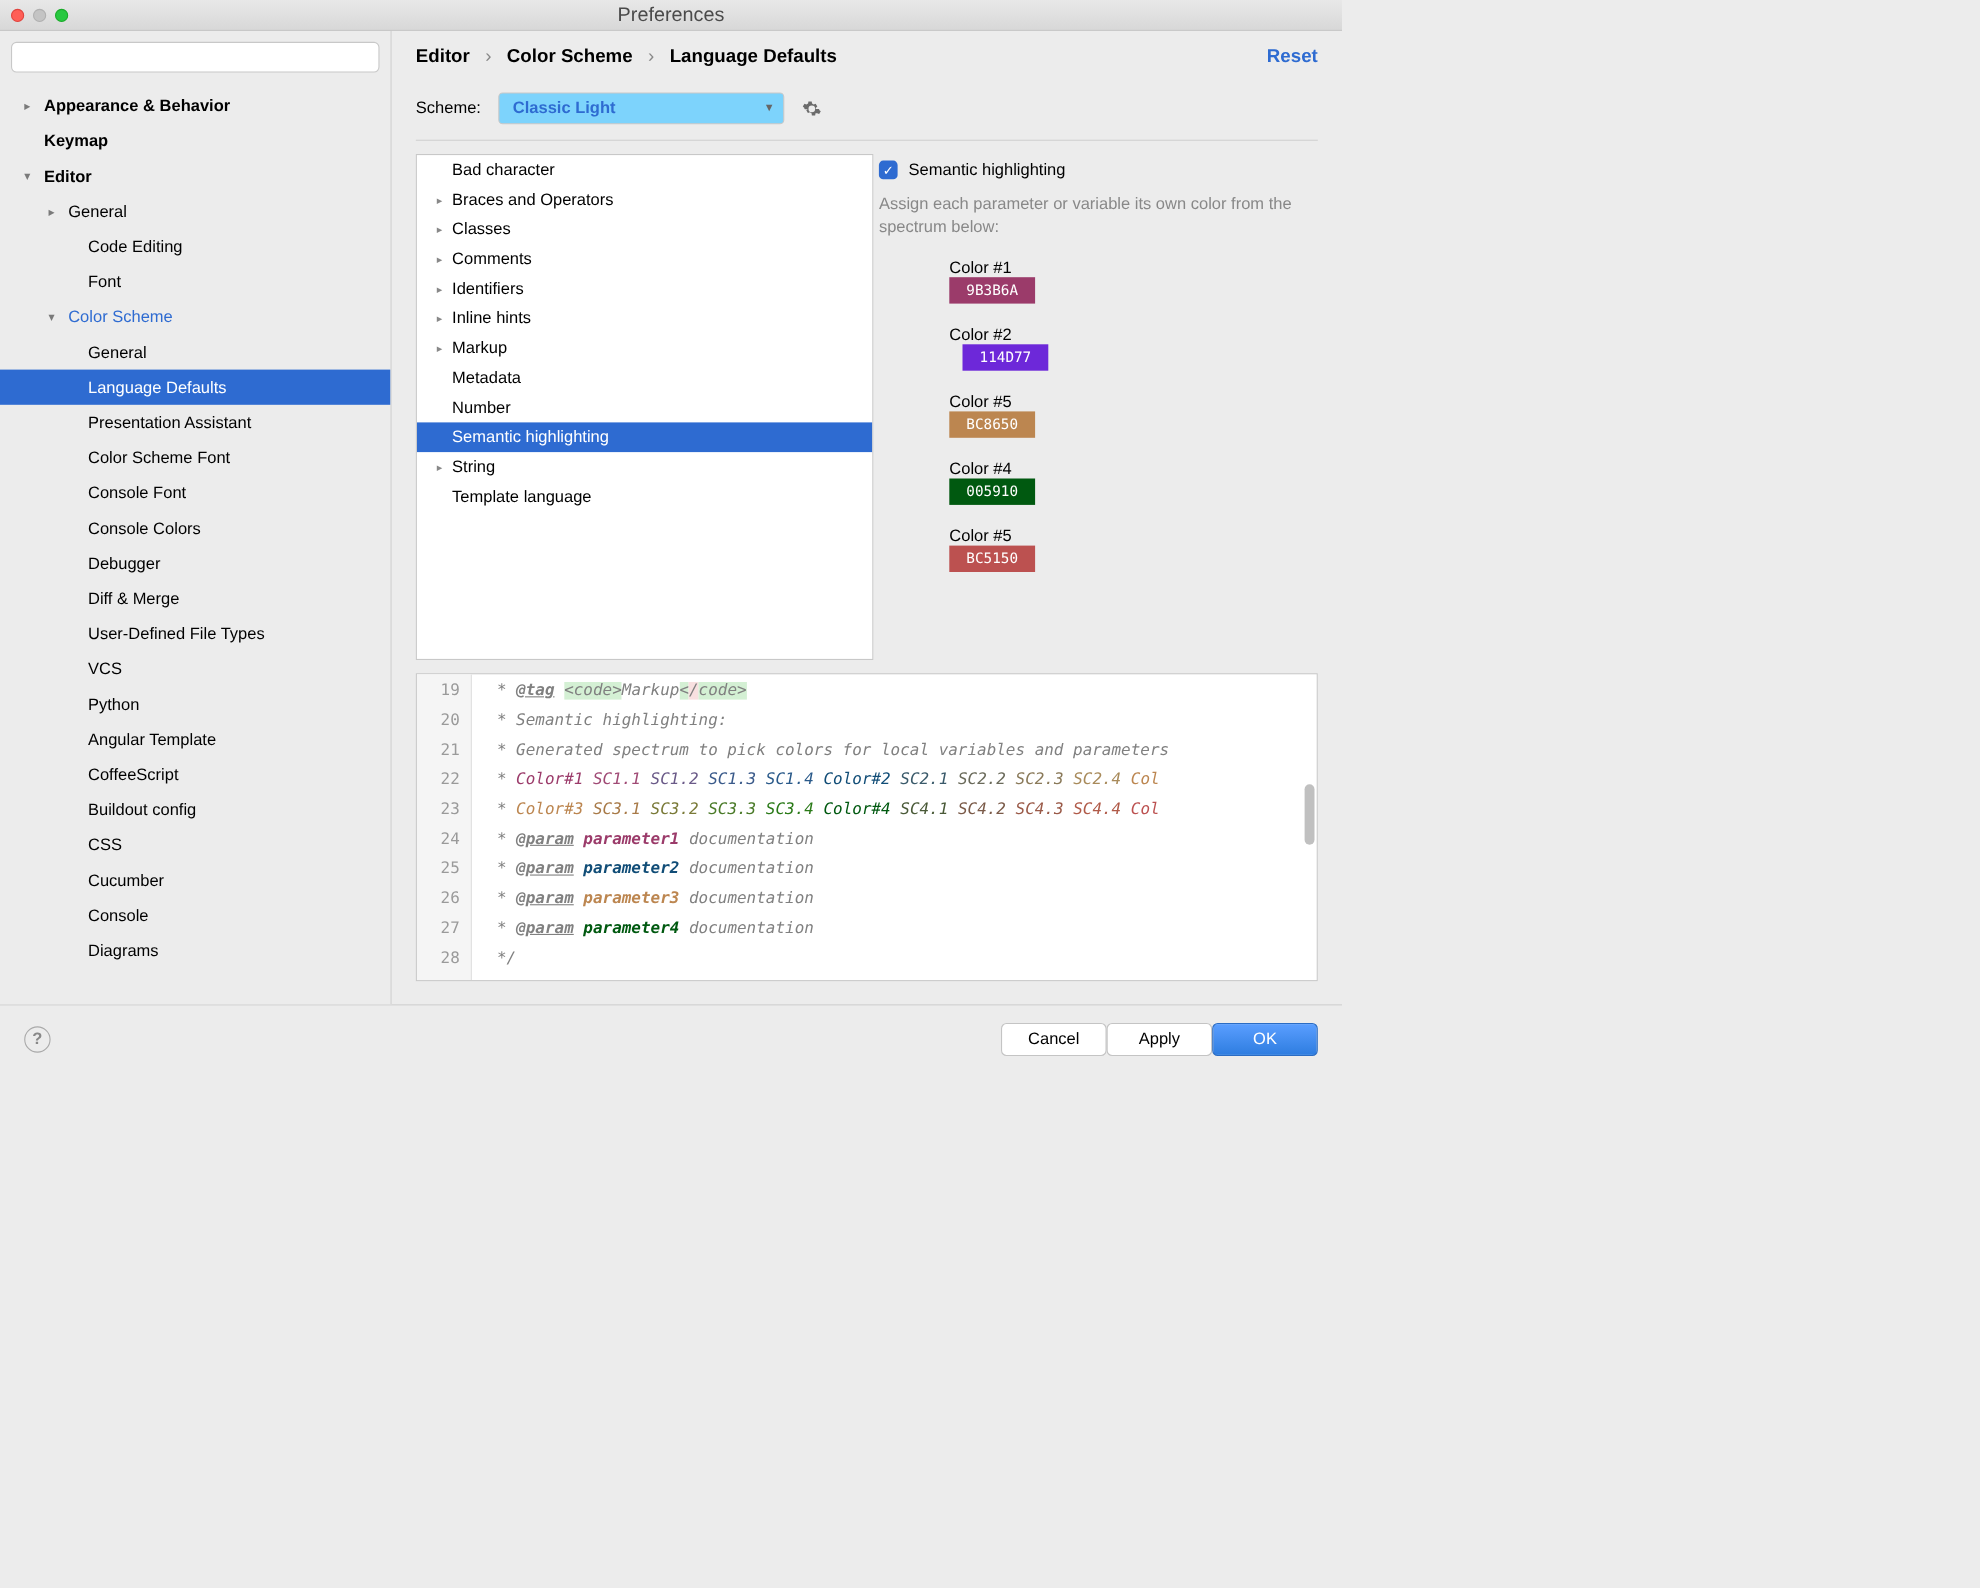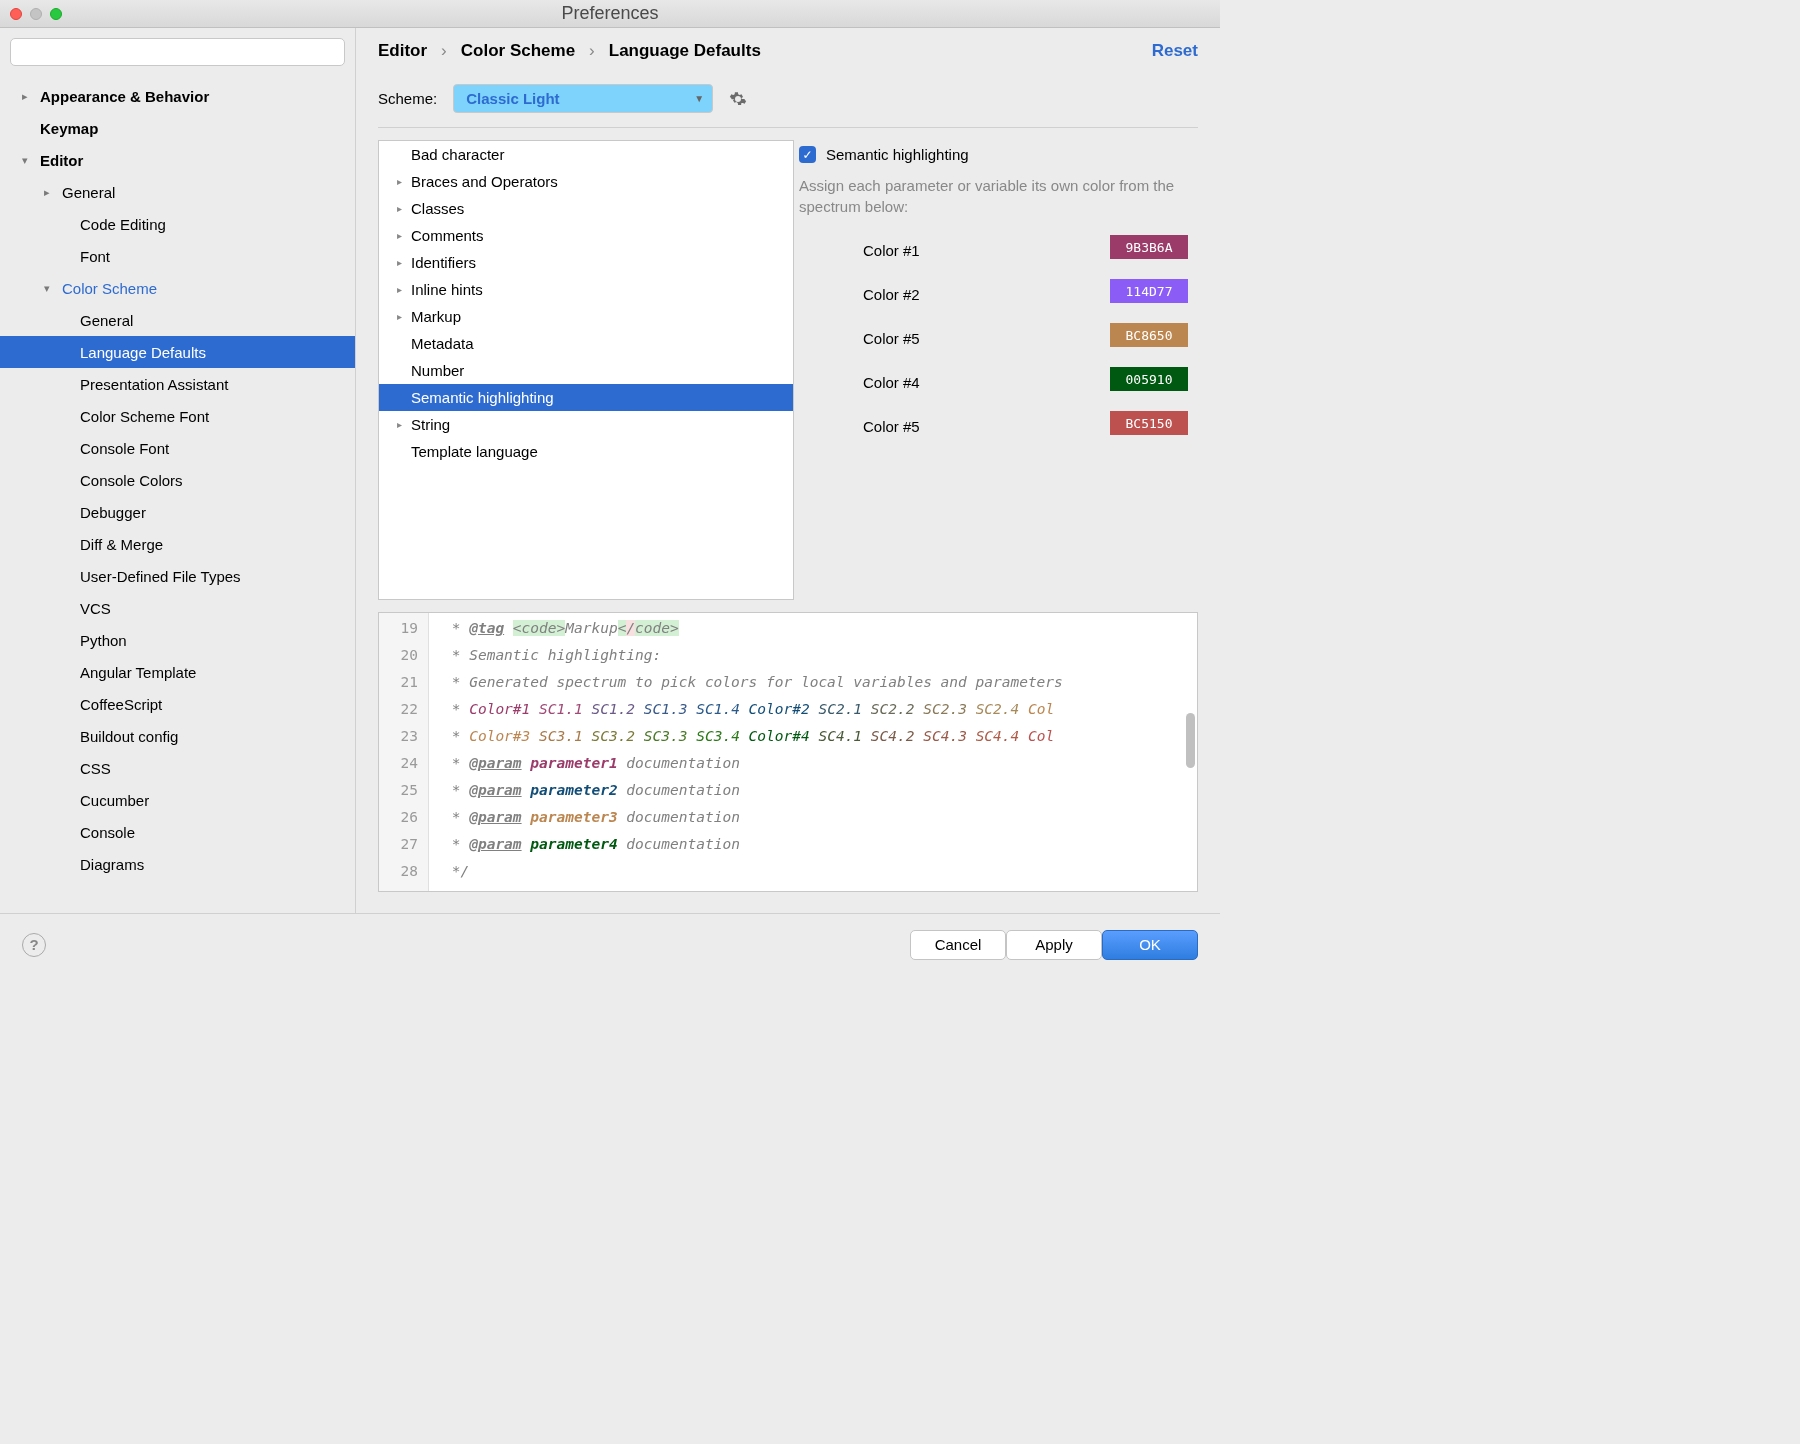--- a/index.html
+++ b/index.html
@@ -132,21 +132,21 @@
 .checkbox-row { display: flex; align-items: center; gap: 10px; font-size: 15px; margin-bottom: 12px; }
 .chk {
   width: 17px; height: 17px;
   border-radius: 4px;
   background: #2e6bd1;
   display: flex; align-items: center; justify-content: center;
   color: #fff; font-size: 12px;
 }
 .hint-text { color: #888; font-size: 15px; line-height: 1.4; margin-bottom: 18px; }
 .color-rows { display: flex; flex-direction: column; gap: 20px; padding-left: 64px; }
-.color-row { display: flex; align-items: flex-end; justify-content: space-between; padding-right: 10px;}
+.color-row { display: flex; align-items: flex-start; justify-content: space-between; padding-right: 10px; flex-direction: column;}
 .color-label { font-size: 15px; }
 .color-swatch {
   min-width: 78px; height: 24px;
   display: flex; align-items: center; justify-content: center;
   font-family: "Menlo", monospace;
   font-size: 13px; color: #fff;
   padding: 0 6px;
 }
 
 .code-preview {
@@ -423,21 +423,21 @@
           <span>Semantic highlighting</span>
         </div>
         <div class="hint-text">Assign each parameter or variable its own color from the spectrum below:</div>
         <div class="color-rows" id="color-rows">
             <div class="color-row">
               <span class="color-label">Color #1</span>
               <div class="color-swatch" style="background: rgb(155, 59, 106);">9B3B6A</div>
             </div>
             <div class="color-row">
               <span class="color-label">Color #2</span>
-              <div class="color-swatch" style="background: #8b5cf6;">114D77</div>
+              <div class="color-swatch" style="background: #6d28d9; margin-left: 12px;">114D77</div>
             </div>
             <div class="color-row">
               <span class="color-label">Color #5</span>
               <div class="color-swatch" style="background: rgb(188, 134, 80);">BC8650</div>
             </div>
             <div class="color-row">
               <span class="color-label">Color #4</span>
               <div class="color-swatch" style="background: rgb(0, 89, 16);">005910</div>
             </div>
             <div class="color-row">

